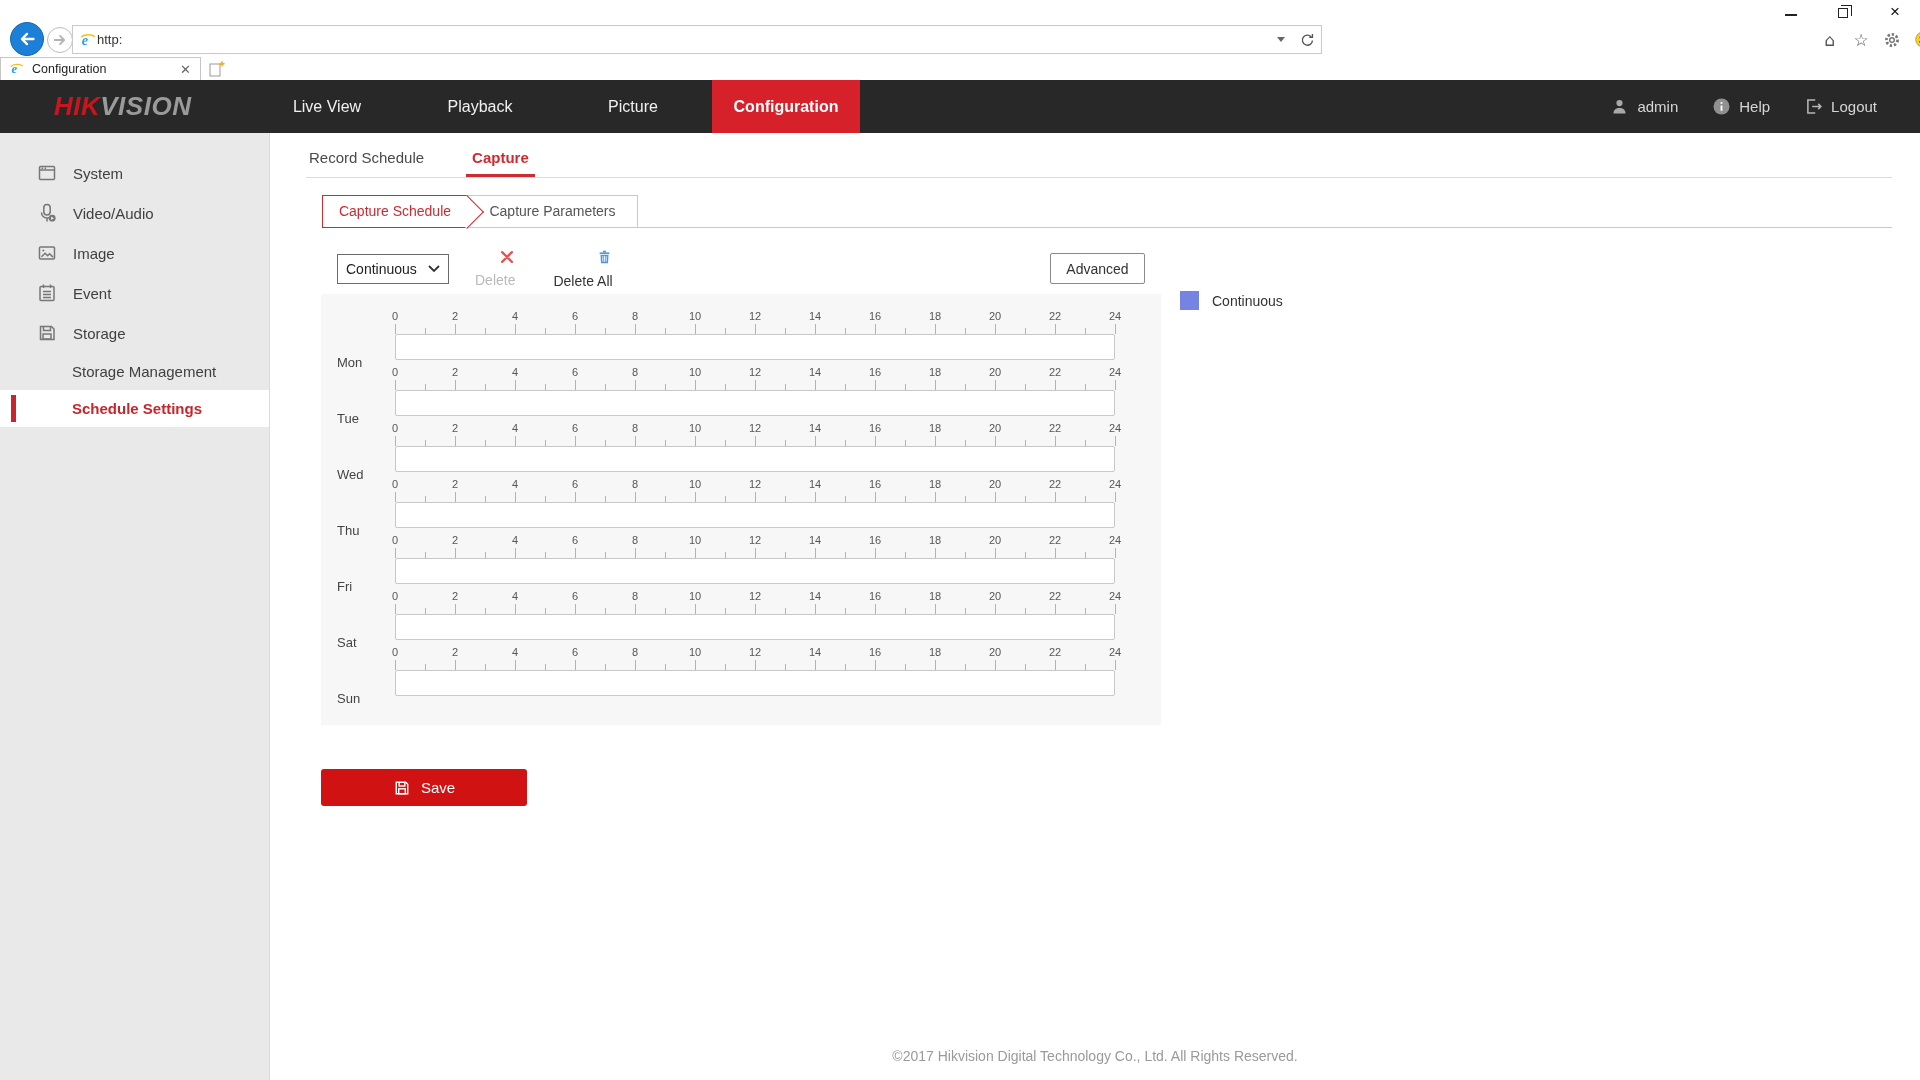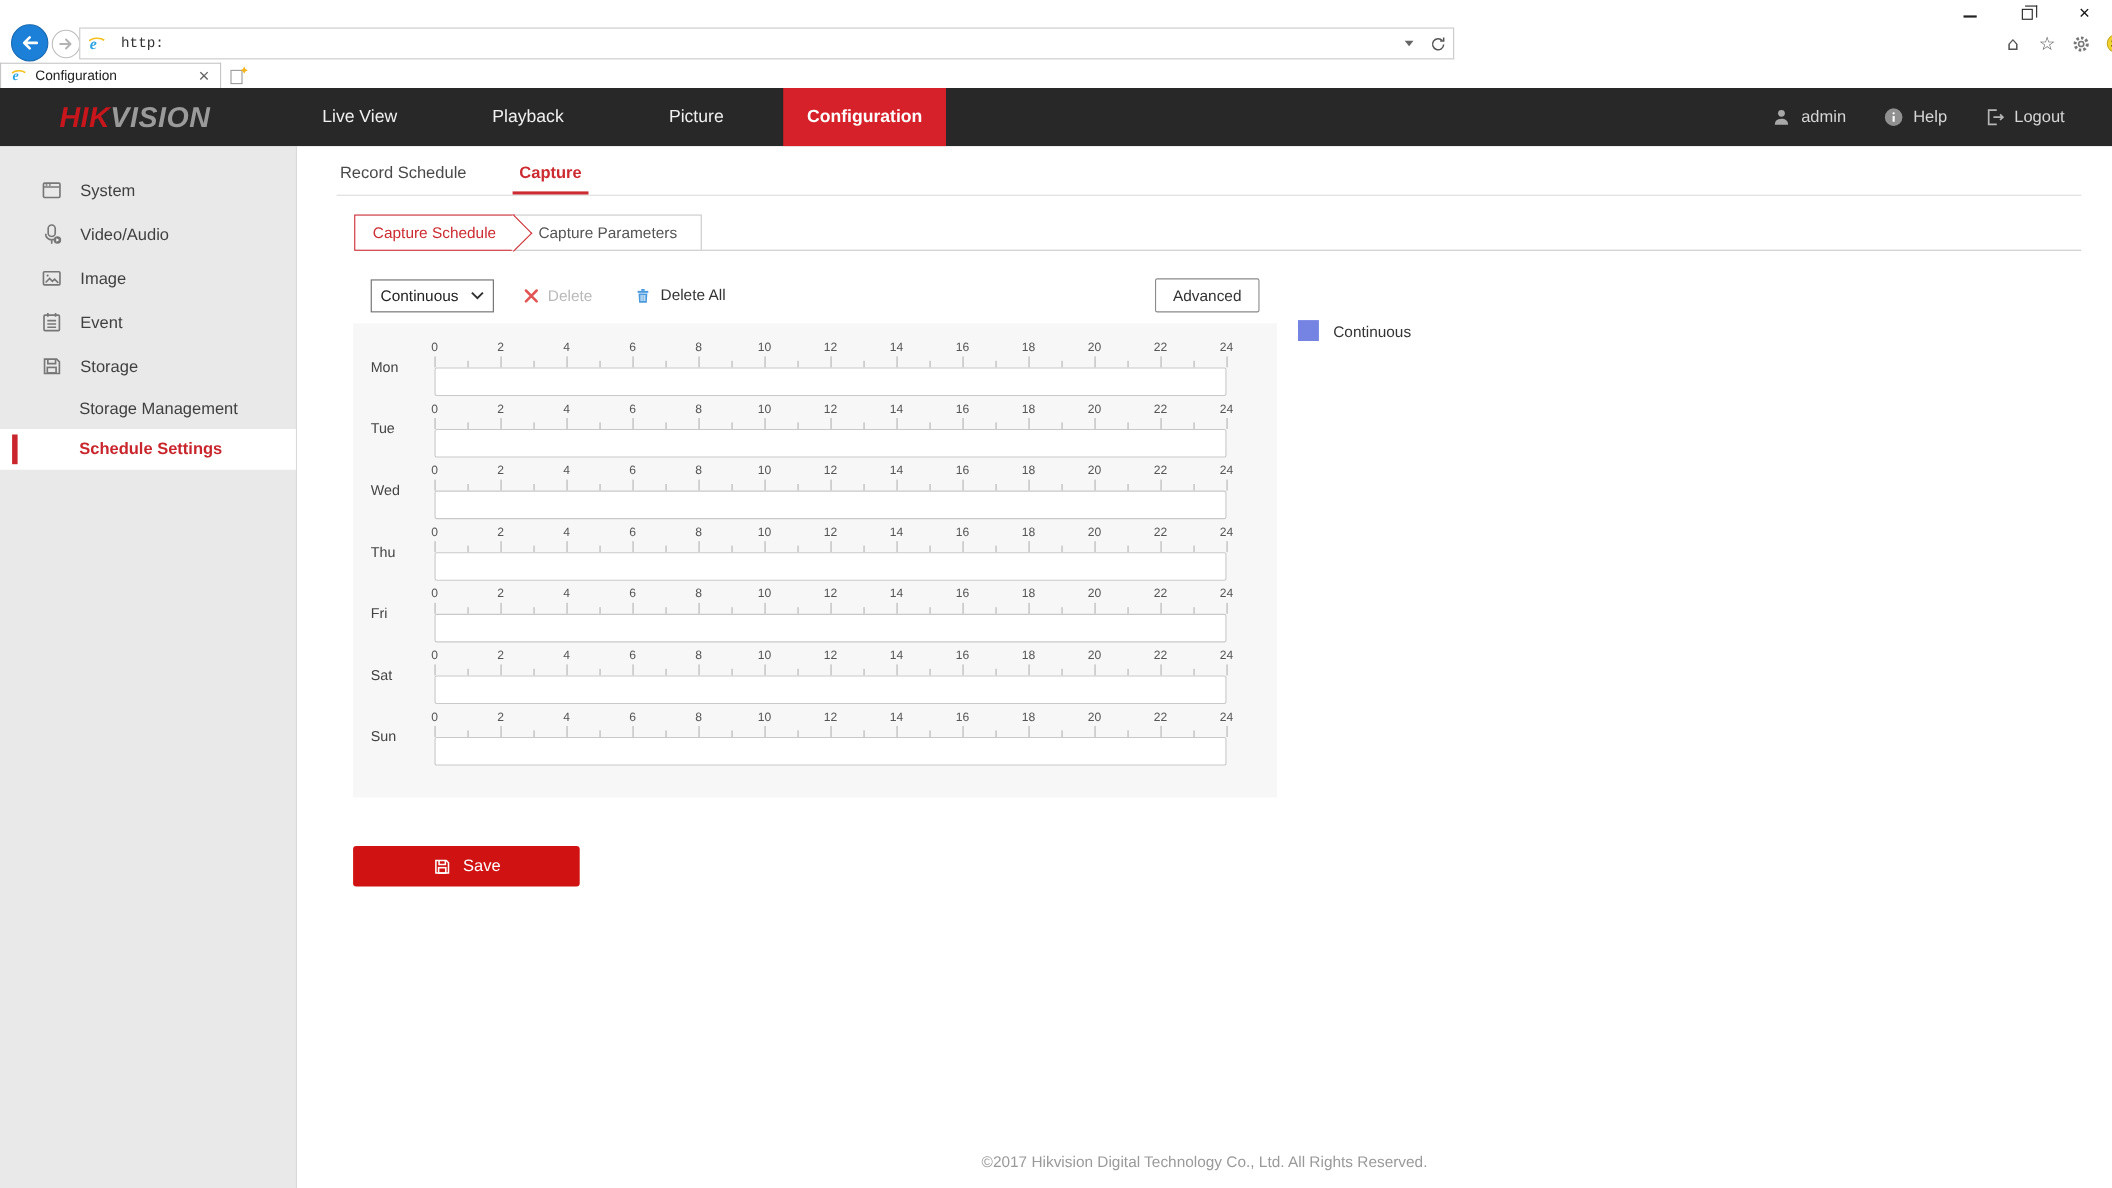--- a/index.html
+++ b/index.html
@@ -13,21 +13,21 @@
   .win-btn { width:22px; height:16px; display:flex; align-items:center; justify-content:center; cursor:pointer; }
   .glyph-min { width:12px; height:1px; border-bottom:2px solid #222; margin-top:6px; }
   .glyph-restore { width:10px; height:10px; border:1px solid #222; background:#fff; position:relative; margin-top:2px; }
   .glyph-restore::before { content:''; position:absolute; left:2px; top:-4px; width:10px; height:10px; border:1px solid #222; border-left:none; border-bottom:none; }
   .glyph-close { font-size:17px; color:#111; line-height:14px; }
 
   .browser-toolbar { height:35px; background:#fff; position:relative; }
   .nav-back { position:absolute; left:10px; top:0px; width:34px; height:34px; border-radius:50%; background:#1c80d9; border:1px solid #1668b0; display:flex; align-items:center; justify-content:center; cursor:pointer; }
   .nav-fwd  { position:absolute; left:47px; top:5px; width:26px; height:26px; border-radius:50%; background:#fff; border:1px solid #bdbdbd; display:flex; align-items:center; justify-content:center; cursor:pointer; }
   .url-bar { position:absolute; left:72px; top:3px; width:1250px; height:29px; border:1px solid #c9c9c9; background:#fff; display:flex; align-items:center; padding:0 6px; }
-  .url-text { font-size:13px; color:#333; margin-left:13px; flex:1;font-family:Liberation Mono, monospace; }
+  .url-text { font-size:13px; color:#333; margin-left:0; flex:1; }
   .url-caret { width:0; height:0; border-left:4px solid transparent; border-right:4px solid transparent; border-top:5px solid #666; margin-right:14px; }
   .search-box { position:absolute; left:1329px; top:3px; width:481px; height:29px; border:1px solid #c9c9c9; background:#fff; display:flex; align-items:center; padding:0 8px 0 12px; }
   .search-box input { border:none; outline:none; flex:1; font-size:13px; color:#222; font-family:"Liberation Sans",sans-serif; }
   .search-box input::placeholder { color:#333; opacity:1; }
   .search-caret { width:0; height:0; border-left:4px solid transparent; border-right:4px solid transparent; border-top:5px solid #666; margin-left:7px; }
   .ext-icons { position:absolute; left:1818px; top:3px; height:29px; display:flex; align-items:center; gap:7px; }
   .ext-icon { width:24px; height:26px; display:flex; align-items:center; justify-content:center; cursor:pointer; font-size:17px; color:#555; }
   .ext-icon .uni { font-family:"DejaVu Sans",sans-serif; }
 
   .tab-row { height:23px; background:#fff; position:relative; }
@@ -68,37 +68,37 @@
   .sub-tabs { position:absolute; left:52px; top:62px; width:1570px; height:33px; border-bottom:1px solid #c9c9c9; }
   .subtab { position:absolute; top:0; height:33px; line-height:31px; text-align:center; font-size:14px; background:#fff; cursor:pointer; }
   .subtab.active { left:0; width:146px; border:1px solid #cc2b31; color:#cc2b31; z-index:2; }
   .subtab.active::after { content:''; position:absolute; right:-12px; top:4px; width:23px; height:23px; background:#fff; border-top:1px solid #cc2b31; border-right:1px solid #cc2b31; transform:rotate(45deg); }
   .subtab.inactive { left:145px; width:171px; border:1px solid #c9c9c9; color:#555; z-index:1; }
 
   
   .controls { position:absolute; left:67px; top:120px; height:31px; display:flex; align-items:center; }
   .select { width:112px; height:30px; border:1px solid #6b6b6b; background:#fff; display:flex; align-items:center; padding:0 8px; cursor:pointer; }
   .select .sel-text { flex:1; font-size:14px; color:#222; }
-  .ctl-btn { display:flex; align-items:flex-start; gap:7px; cursor:pointer; font-size:14px; }
+  .ctl-btn { display:flex; align-items:flex-end; gap:7px; cursor:pointer; font-size:14px;flex-direction:column; }
   .ctl-btn.disabled { cursor:default; }
   .ctl-btn.disabled .lbl { color:#b9b9b9; }
   .ctl-btn .lbl { color:#333; }
   .gap26 { width:26px; } .gap38 { width:38px; }
   .advanced-btn { position:absolute; left:780px; top:120px; width:95px; height:31px; border:1px solid #8a8a8a; border-radius:2px; background:#fff; font-size:14px; color:#333; font-family:"Liberation Sans",sans-serif; cursor:pointer; }
 
   
   .legend { position:absolute; left:910px; top:158px; display:flex; flex-direction:column; gap:10px; }
   .legend-item { display:flex; align-items:center; gap:13px; }
   .legend-swatch { width:19px; height:19px; }
   .legend-label { font-size:14px; color:#333; }
 
   
   .panel { position:absolute; left:51px; top:161px; width:840px; height:431px; background:#f7f7f7; }
   .day-row { position:absolute; left:74px; width:720px; height:52px; }
-  .day-label { position:absolute; left:-58px; top:11px; width:52px; height:26px; line-height:26px; font-size:13px; color:#444; }
+  .day-label { position:absolute; left:-58px; top:40px; width:52px; height:26px; line-height:26px; font-size:13px; color:#444; }
   .tick-labels { position:absolute; left:0; top:0; width:100%; height:13px; }
   .tick-label { position:absolute; transform:translateX(-50%); font-size:11px; color:#555; }
   .ticks { position:absolute; left:0; top:13px; width:100%; height:11px; }
   .tick { position:absolute; bottom:0; width:0; border-left:1px solid #b3b3b3; }
   .tick.major { height:10px; } .tick.minor { height:6px; }
   .slot-bar { position:absolute; left:0; top:24px; width:100%; height:26px; background:#fff; border:1px solid #c9c9c9; border-radius:2px; cursor:pointer; }
 
   
   .save-btn { position:absolute; left:51px; top:636px; width:206px; height:37px; background:#d01212; border:none; border-radius:3px; color:#fff; font-size:15px; display:flex; align-items:center; justify-content:center; gap:10px; cursor:pointer; font-family:"Liberation Sans",sans-serif; }
 

